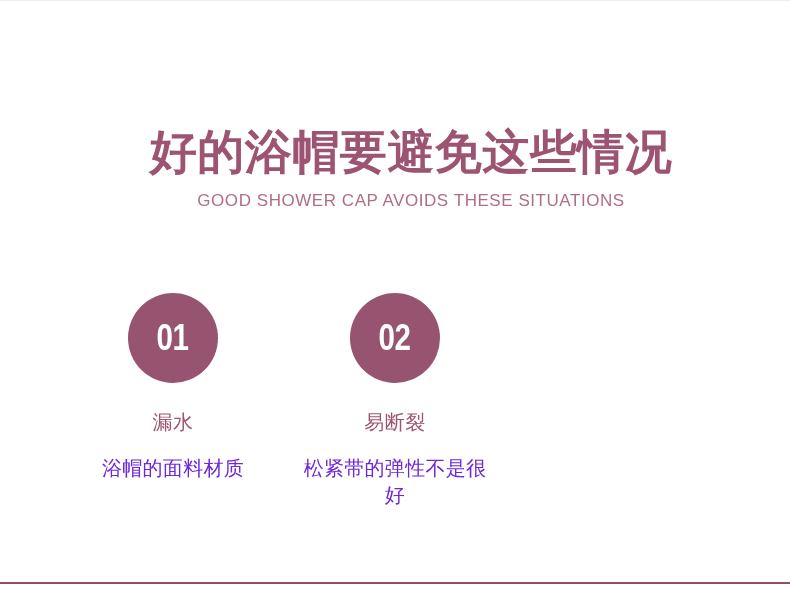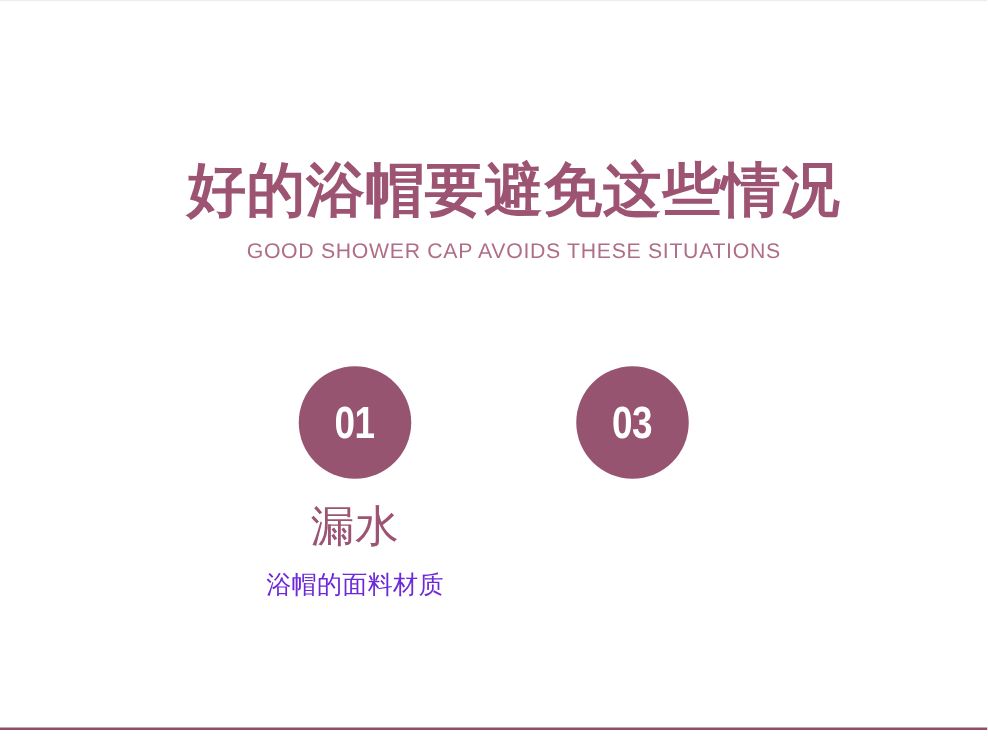--- a/index.html
+++ b/index.html
@@ -86,21 +86,21 @@
     color: #ffffff;
     font-size: 36px;
     line-height: 36px;
     font-weight: bold;
     letter-spacing: -0.5px;
     font-family: "Liberation Sans", "DejaVu Sans", sans-serif;
     transform: scaleX(0.82);
   }
   .col-heading {
     margin-top: 22px;
-    font-size: 35px;
+    font-size: 20px;
     line-height: 34px;
     color: #9d5372;
     font-weight: normal;
     letter-spacing: 0.5px;
     font-family: "Liberation Sans", "DejaVu Sans", sans-serif;
   }
   .col-desc {
     margin-top: 16px;
     font-size: 20px;
     line-height: 27px;
@@ -134,24 +134,28 @@
   <div class="columns">
 
     <div class="col">
       <div class="badge">
         <span class="badge-num">01</span>
       </div>
       <div class="col-heading">漏水</div>
       <div class="col-desc">浴帽的面料材质</div>
     </div>
 
+    <div class="col">
+      <div class="badge">
+        <span class="badge-num">02</span>
+      </div>
+      <div class="col-heading">易断裂</div>
+      <div class="col-desc">松紧带的弹性不是很好</div>
+    </div>
 
     <div class="col">
-      <div class="badge">
-        <span class="badge-num">03</span>
-      </div>
     </div>
 
   </div>
 
   <div class="bottom-rule"></div>
 
 </div>
 
 </body></html>

